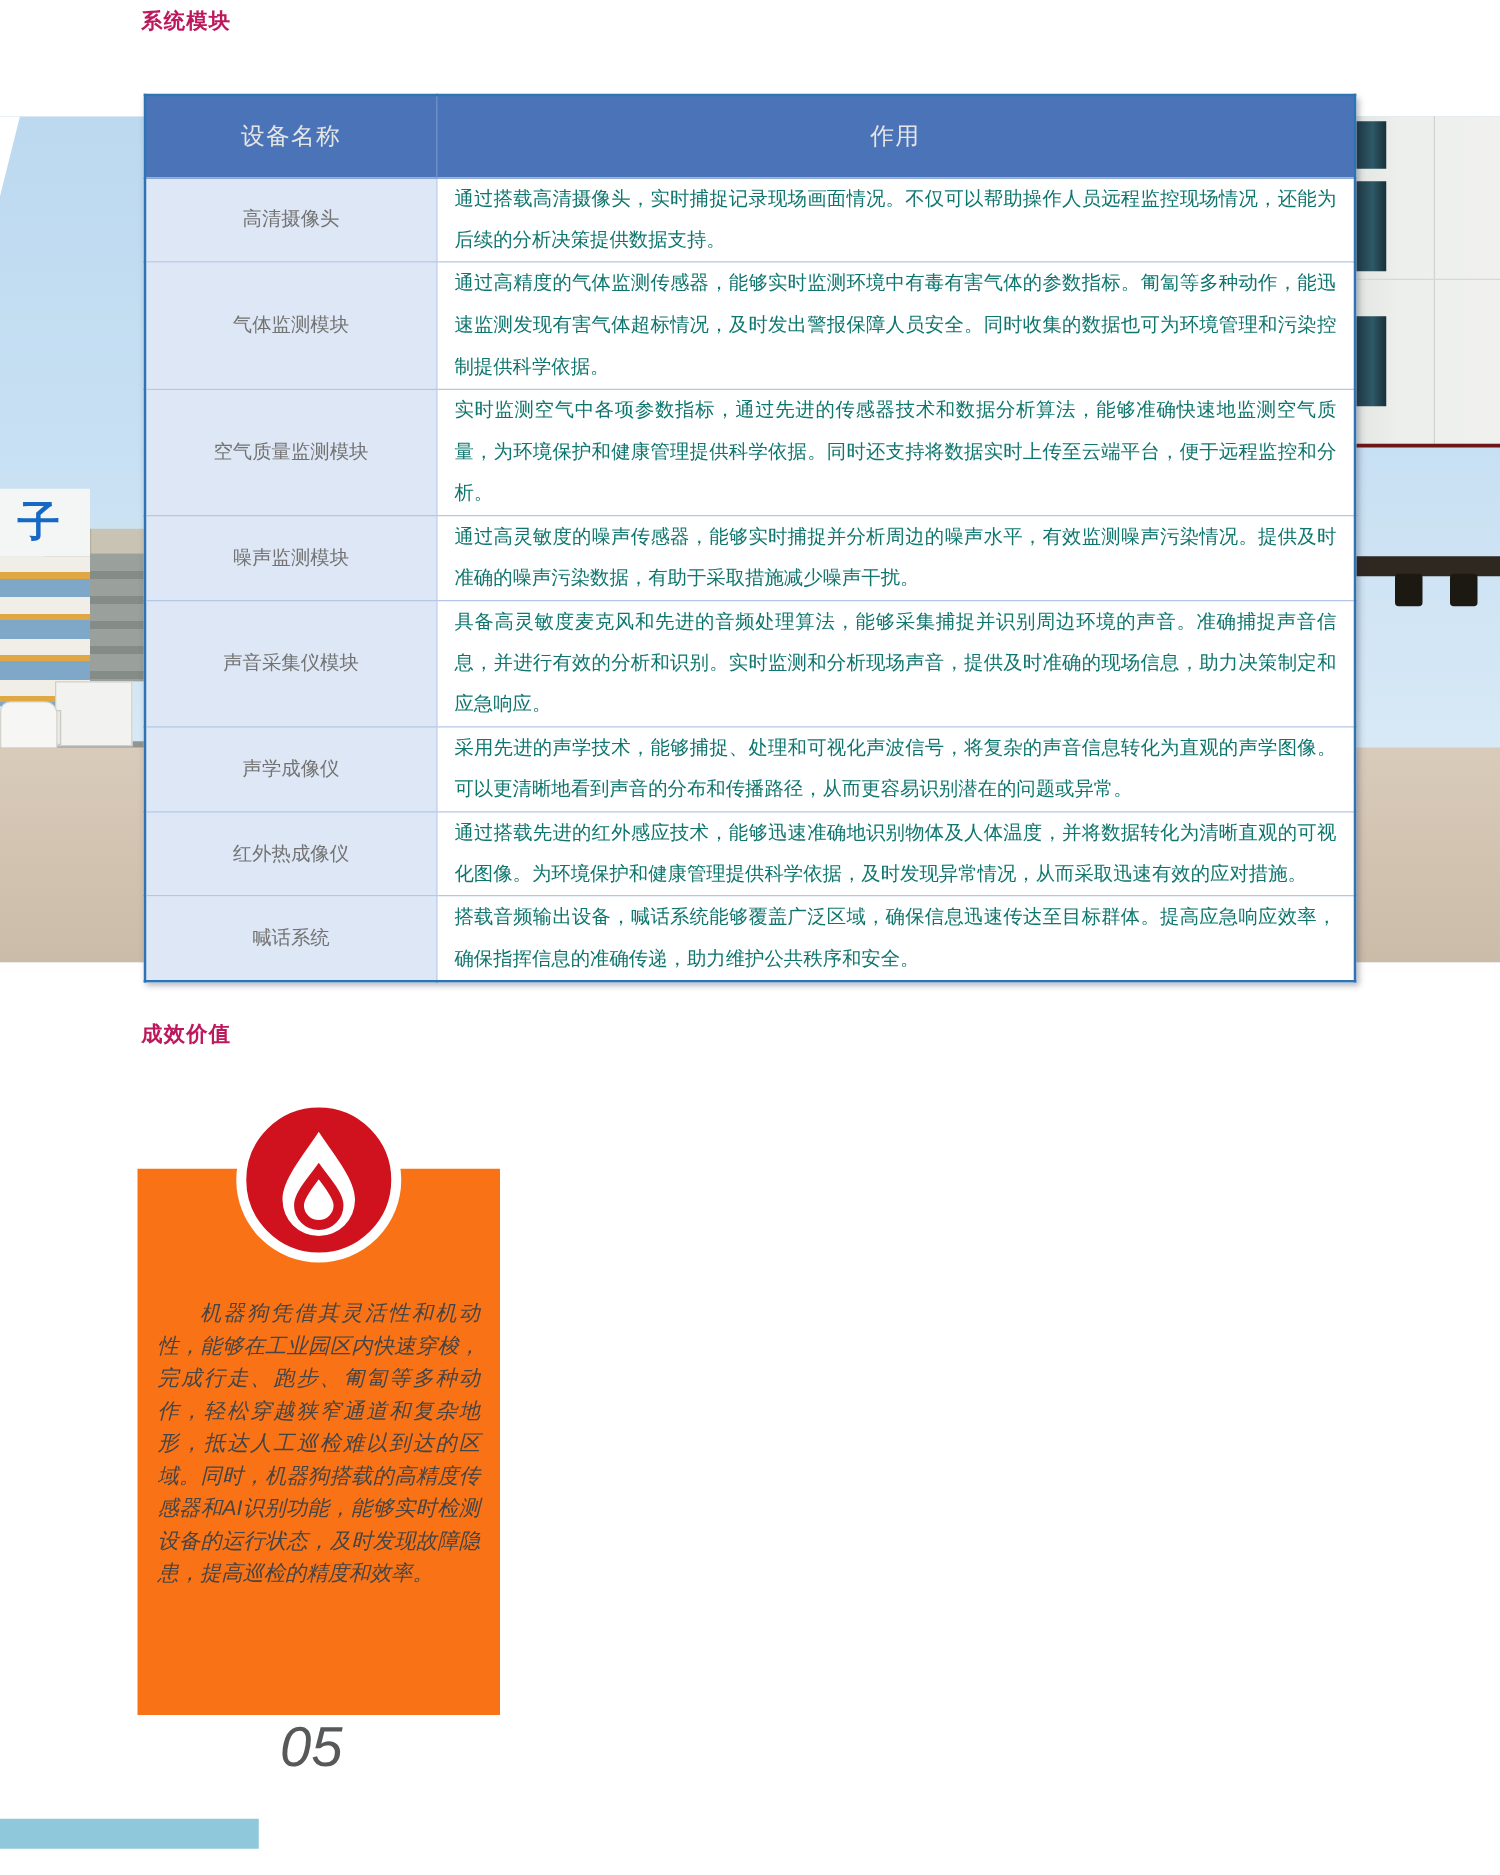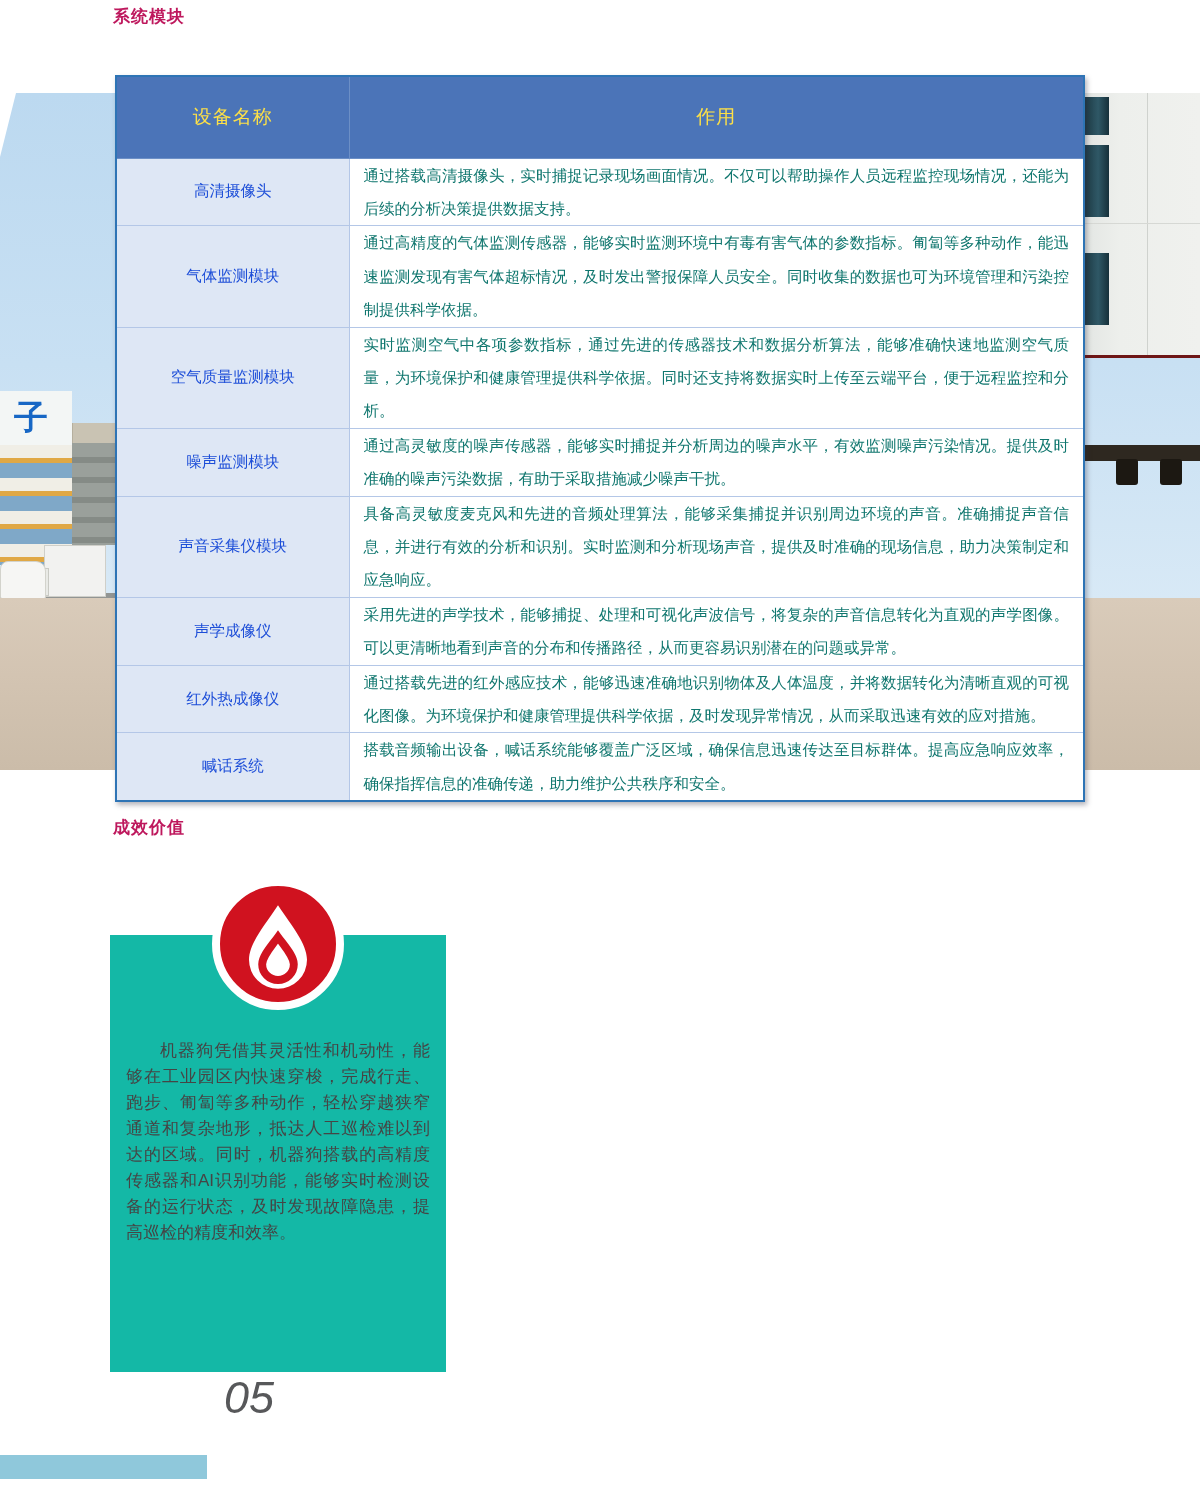--- a/index.html
+++ b/index.html
@@ -41,28 +41,28 @@
 
 4 0 8px,#7D1B1B 8px 14px); }
   .chassis { position:absolute; right:0; top:352px; width:115px; height:16px; background:#2E2820; }
   .wheel { position:absolute; top:366px; width:22px; height:26px; background:#1C1812; border-radius:3px; }
   .wheel.a { right:18px; } .wheel.b { right:62px; }
 
   
   .table-wrap { position:absolute; left:115px; top:75px; width:970px; z-index:2; box-shadow:2px 3px 5px rgba(40,40,60,.35); }
   table.modules { width:100%; border-collapse:collapse; table-layout:fixed; border:2px solid #2E74B5; background:#fff; }
   table.modules col.c1 { width:233px; }
-  table.modules th { background:#4B74B8; color:#fde047; font-size:19px; font-weight:400; letter-spacing:1px; height:82px; border:1px solid #6C8FC6; }
+  table.modules th { background:#4B74B8; color:#e5e5e5; font-size:19px; font-weight:400; letter-spacing:1px; height:66px; border:1px solid #6C8FC6; }
   table.modules td { border:1px solid #B4C7E7; vertical-align:middle; }
-  td.dev { background:#DEE7F5; text-align:center; font-size:15.5px; color:#1d4ed8; }
+  td.dev { background:#DEE7F5; text-align:center; font-size:15.5px; color:#737373; }
   td.desc { background:#fff; font-size:15.5px; color:#0f766e; line-height:33.4px; padding:0 14px; text-align:justify; }
 
   
   .cards { position:absolute; left:110px; top:935px; width:975px; display:flex; justify-content:space-between; z-index:2; }
-  .card { position:relative; width:336px; height:437px; background:#14b8a6; }
+  .card { position:relative; width:290px; height:437px; background:#f97316;font-style:italic; }
   .card-icon { position:absolute; top:-57px; left:50%; transform:translateX(-50%); width:132px; height:132px;
                background:#D0121F; border:8px solid #fff; border-radius:50%; }
   .card-icon svg { display:block; width:100%; height:100%; }
   .card-text { padding:103px 16px 0; font-size:17px; line-height:26px; color:#454545; text-align:justify; text-indent:2em; }
 
   
   .footer-bar { position:absolute; left:0; top:1455px; width:207px; height:24px; background:#8FC8DB; }
   .page-number { position:absolute; left:224px; top:1375px; font-size:45px; line-height:1; color:#57585A;font-style:italic; }
 </style>
 </head>

